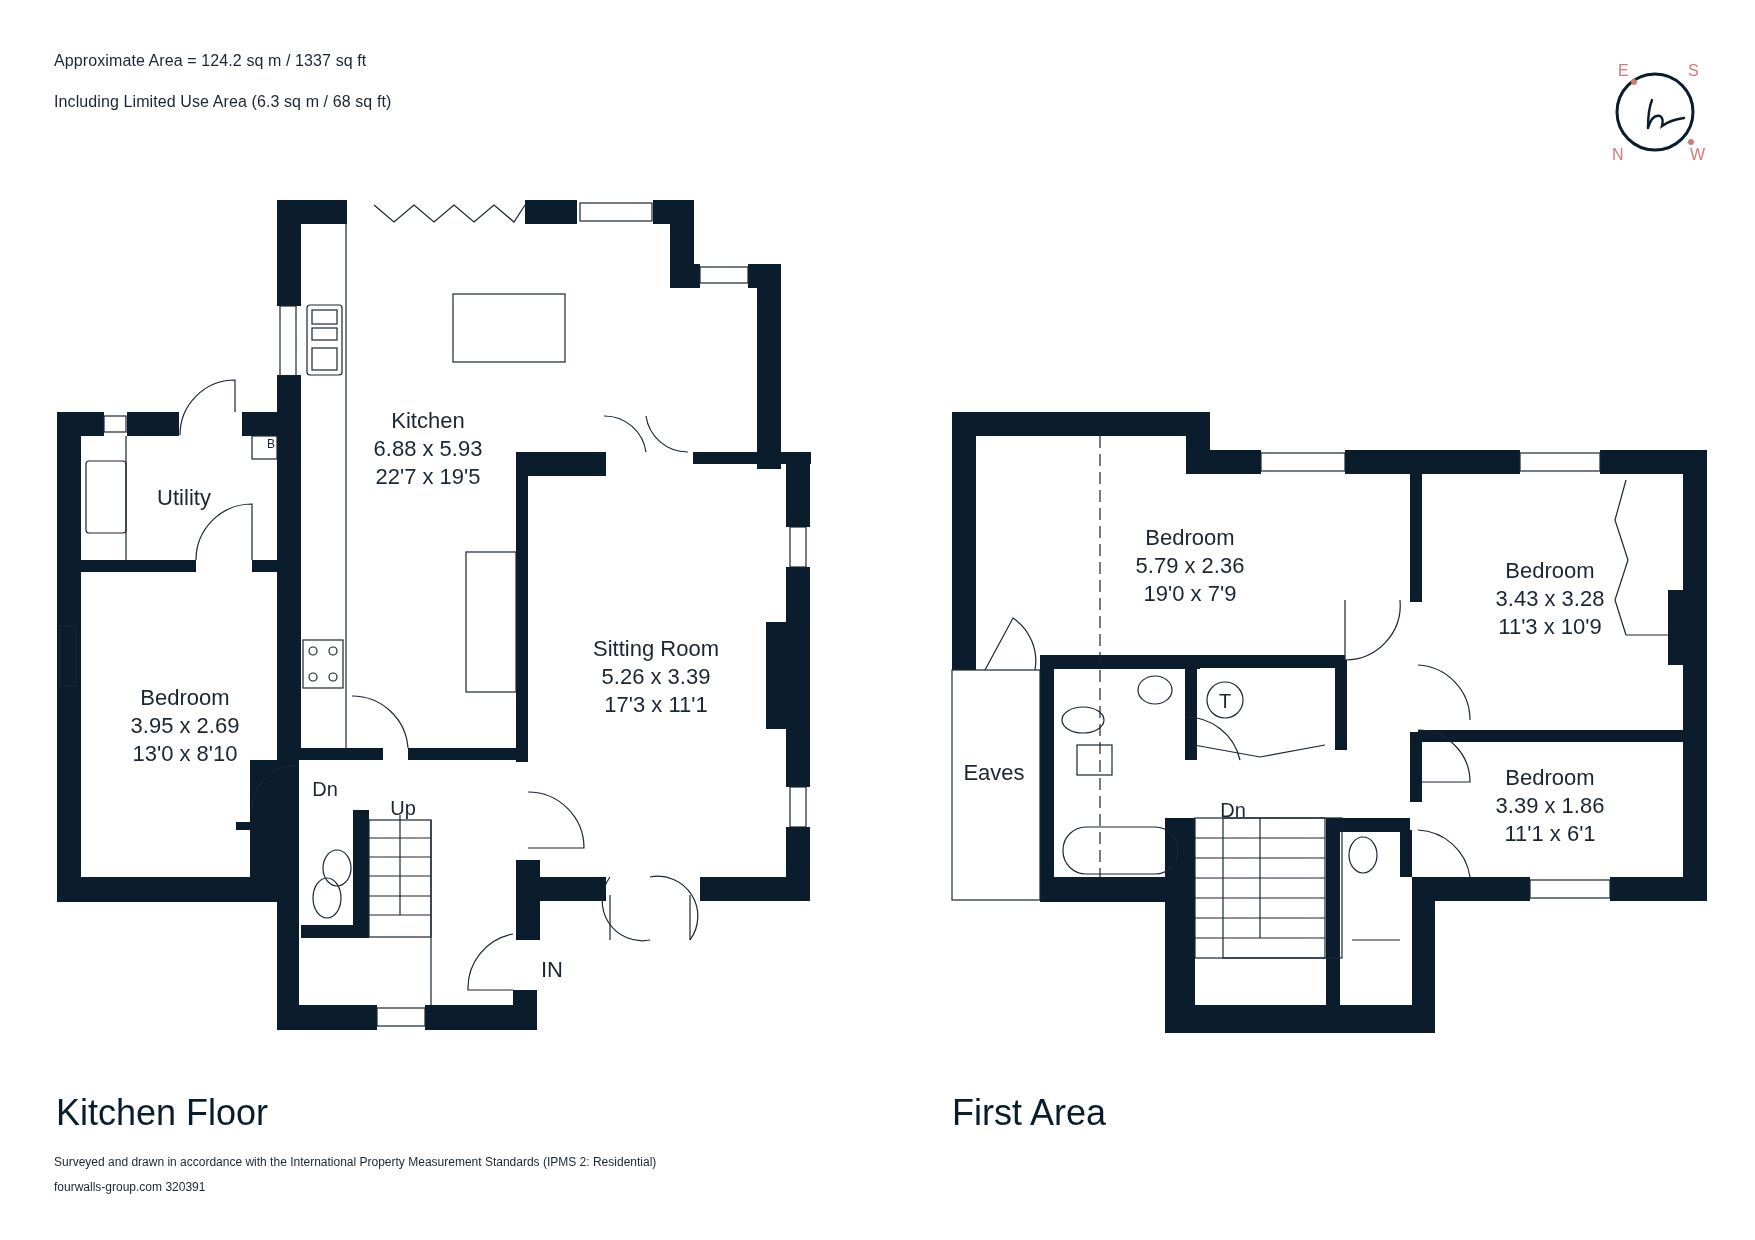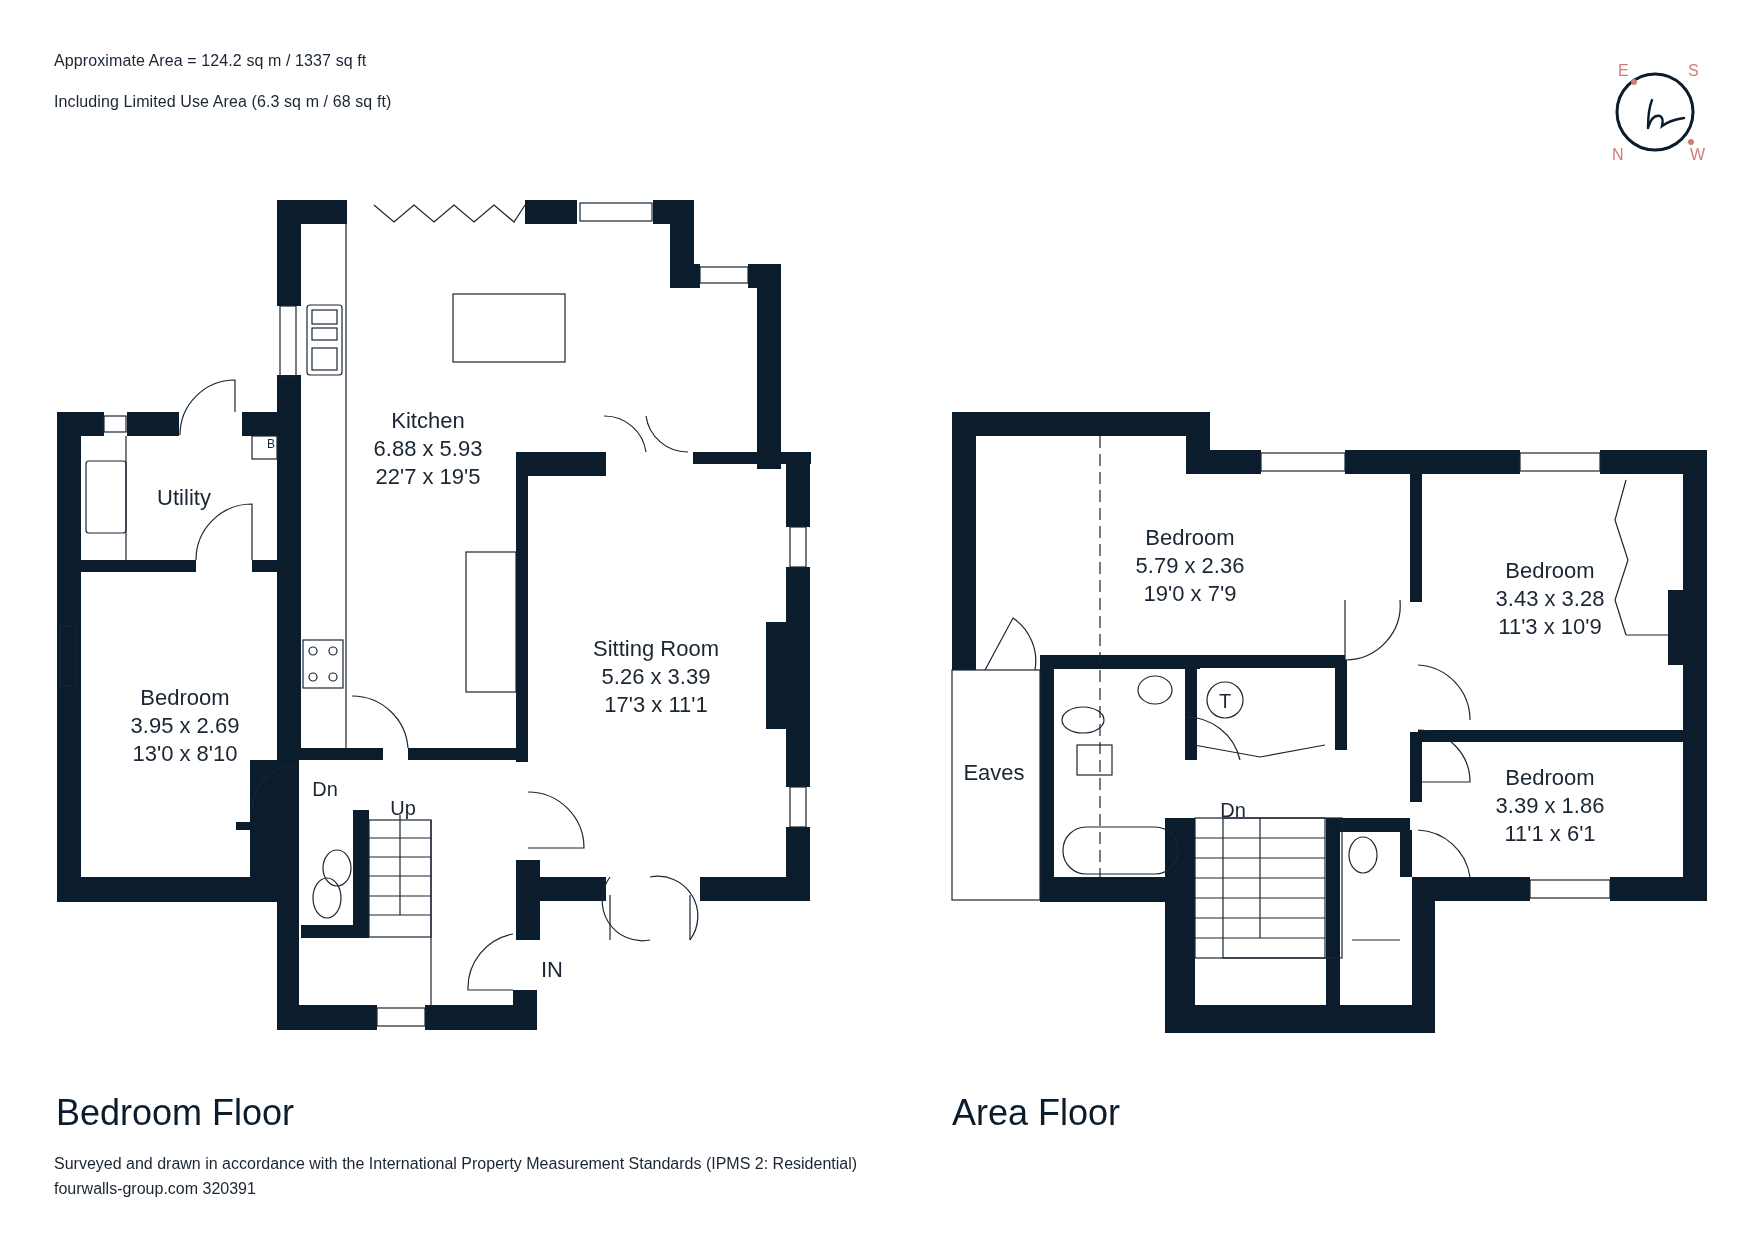--- a/index.html
+++ b/index.html
@@ -1,20 +1,20 @@
 <!DOCTYPE html>
 <html><head>
 <meta charset="utf-8">
 <style>
   html, body { margin:0; padding:0; background:#ffffff; }
   body { width:1755px; height:1240px; position:relative; overflow:hidden; font-family:"Liberation Sans", sans-serif; color:#0b1c2c; }
   .abs { position:absolute; }
   .hdr { left:54px; font-size:16px; color:#1a2633; letter-spacing:0.1px; }
   .floor-title { font-size:36px; color:#0b1c2c; font-weight:normal; }
-  .foot { left:54px; font-size:16px; color:#1a2633; }
+  .foot { left:54px; font-size:12px; color:#1a2633; }
   svg { position:absolute; left:0; top:0; }
   .room-label { font-family:"Liberation Sans", sans-serif; fill:#1a2633; text-anchor:middle; }
   .compass-letter { font-family:"Liberation Sans", sans-serif; font-size:16px; }
 </style>
 </head>
 <body>
 
 <div class="abs hdr" style="top:52px;">Approximate Area = 124.2 sq m / 1337 sq ft</div>
 <div class="abs hdr" style="top:93px;">Including Limited Use Area (6.3 sq m / 68 sq ft)</div>
 
@@ -230,17 +230,17 @@
     <text class="room-label" x="1550" y="634" font-size="22">11'3 x 10'9</text>
     <text class="room-label" x="1550" y="785" font-size="22">Bedroom</text>
     <text class="room-label" x="1550" y="813" font-size="22">3.39 x 1.86</text>
     <text class="room-label" x="1550" y="841" font-size="22">11'1 x 6'1</text>
     <text class="room-label" x="994" y="780" font-size="22">Eaves</text>
     <text class="room-label" x="1225" y="708" font-size="20">T</text>
     <text class="room-label" x="1233" y="817" font-size="20">Dn</text>
   </g>
 </svg>
 
-<div class="abs floor-title" style="left:56px; top:1092px;">Bedroom Floor</div>
-<div class="abs floor-title" style="left:952px; top:1092px;">Area Floor</div>
+<div class="abs floor-title" style="left:56px; top:1092px;">Kitchen Floor</div>
+<div class="abs floor-title" style="left:952px; top:1092px;">First Area</div>
 
 <div class="abs foot" style="top:1155px;">Surveyed and drawn in accordance with the International Property Measurement Standards (IPMS 2: Residential)</div>
 <div class="abs foot" style="top:1180px;text-align:center;">fourwalls-group.com 320391</div>
 
 </body></html>

